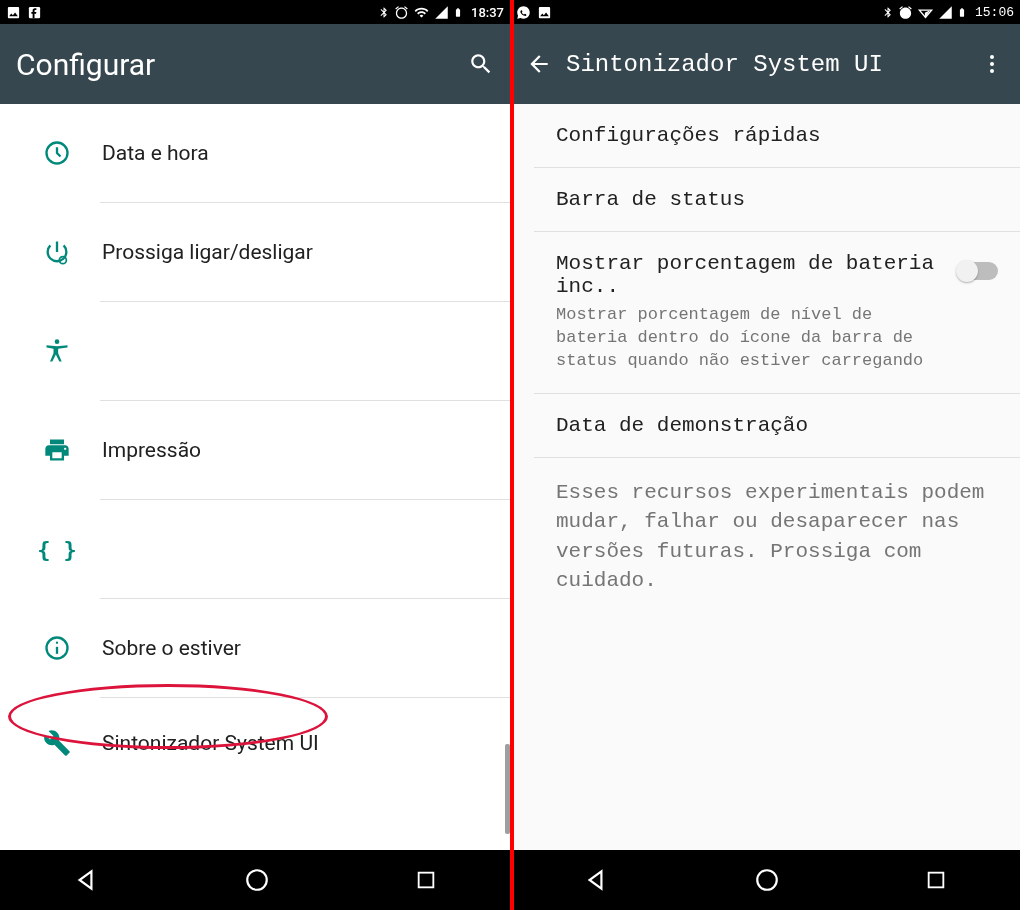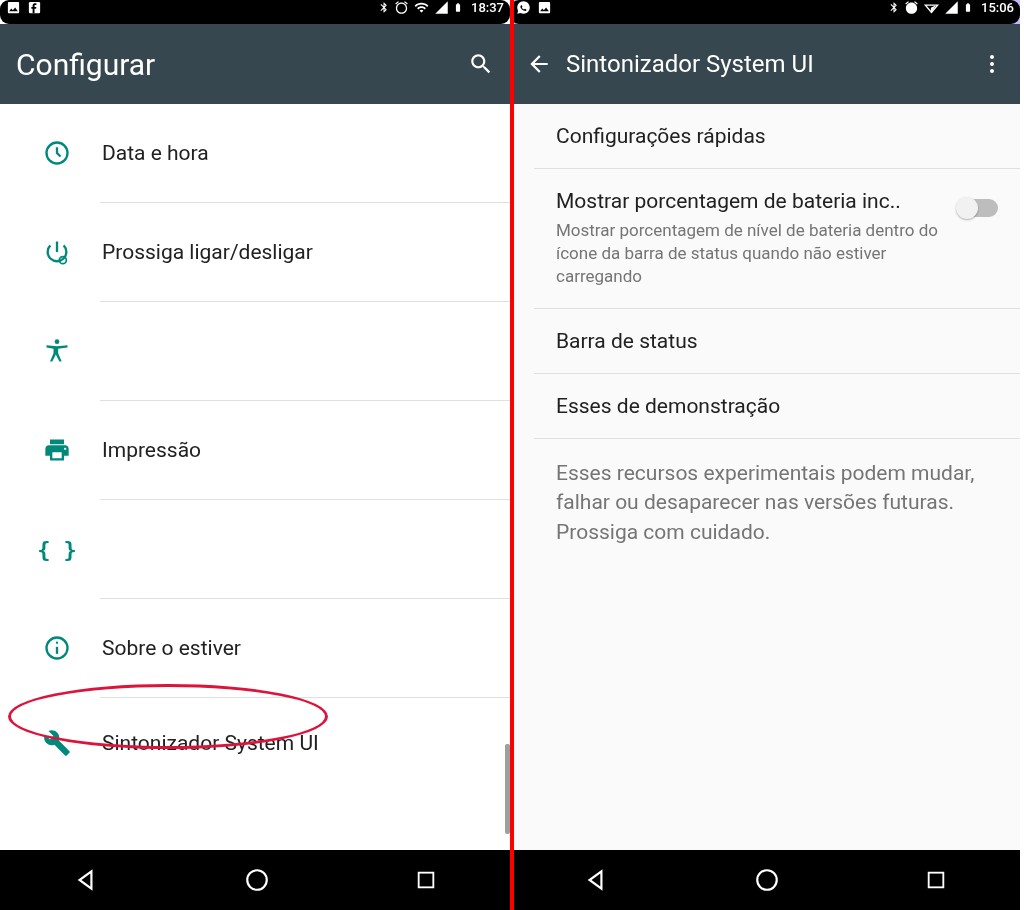--- a/index.html
+++ b/index.html
@@ -2,23 +2,23 @@
 <html><head>
 <meta charset="utf-8">
 <style>
   * { box-sizing: border-box; margin: 0; padding: 0; }
   body { font-family: Roboto, Arial, sans-serif; background: #fff; }
   .viewport { width: 1024px; height: 910px; display: flex; position: relative; }
   .divider-red { position: absolute; left: 510px; top: 0; width: 4px; height: 910px; background: #ff0000; z-index: 10; }
 
   .phone { flex: 1; display: flex; flex-direction: column; background: #fafafa; position: relative; }
   .phone.left { width: 510px; flex: none; background: #fff; }
-  .phone.right { width: 510px; flex: none; background: #c4b5fd; }
-
-  .status-bar { height: 24px; background: #000; color: #fff; display: flex; align-items: flex-start; justify-content: space-between; padding: 0 6px; font-size: 13px; border-radius: 9px; }
+  .phone.right { width: 510px; flex: none; background: #c4b5fd; font-family: Liberation Mono, monospace; }
+
+  .status-bar { height: 24px; background: #000; color: #fff; display: flex; align-items: center; justify-content: space-between; padding: 0 6px; font-size: 13px; }
   .status-left { display: flex; gap: 6px; align-items: center; }
   .status-right { display: flex; gap: 4px; align-items: center; }
   .status-right .time { margin-left: 4px; font-weight: 500; }
 
   .app-bar { height: 80px; background: #37474F; color: #fff; display: flex; align-items: center; padding: 0 16px; }
   .app-bar .title { font-size: 30px; font-weight: 400; flex: 1; }
   .app-bar .back { width: 40px; display: flex; align-items: center; }
   .app-bar .search, .app-bar .menu { width: 40px; display: flex; align-items: center; justify-content: flex-end; }
 
   .list { flex: 1; background: #fff; position: relative; }
@@ -257,34 +257,34 @@
             <circle cx="12" cy="12" r="2"></circle>
             <circle cx="12" cy="19" r="2"></circle>
           </svg>
       </div>
     </div>
 
     <div class="list right-list">
       <div class="right-row">
         <div class="row-title">Configurações rápidas</div>
       </div>
+      <div class="right-row">
+        <div class="row-title">Barra de status</div>
+      </div>
       <div class="right-row with-switch">
         <div class="text-col">
           <div class="row-title">Mostrar porcentagem de bateria inc..</div>
           <div class="row-desc">Mostrar porcentagem de nível de bateria dentro do ícone da barra de status quando não estiver carregando</div>
         </div>
         <div class="switch">
             <div class="knob"></div>
           </div>
       </div>
-      <div class="right-row">
-        <div class="row-title">Barra de status</div>
-      </div>
       <div class="right-row" style="border-bottom:1px solid #E0E0E0">
-        <div class="row-title">Esses de demonstração</div>
+        <div class="row-title">Data de demonstração</div>
       </div>
       <div class="footer-note">Esses recursos experimentais podem mudar, falhar ou desaparecer nas versões futuras. Prossiga com cuidado.</div>
     </div>
 
     <div class="nav-bar">
       <span>
           <svg width="26" height="26" viewBox="0 0 24 24" fill="none" stroke="#fff" stroke-width="2">
             <path d="M17 4 L6 12 L17 20 Z"></path>
           </svg>
         </span>

